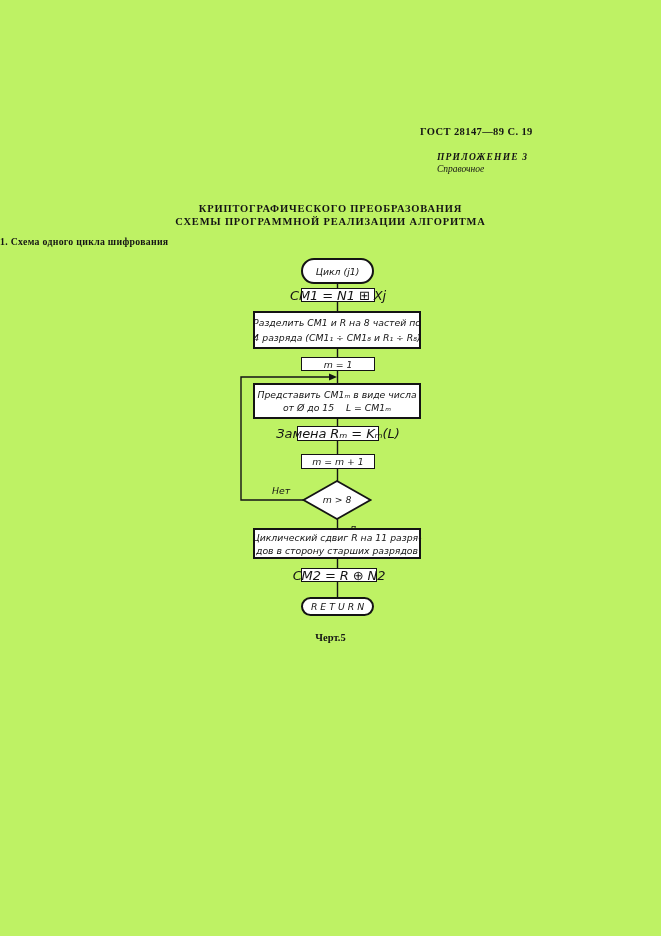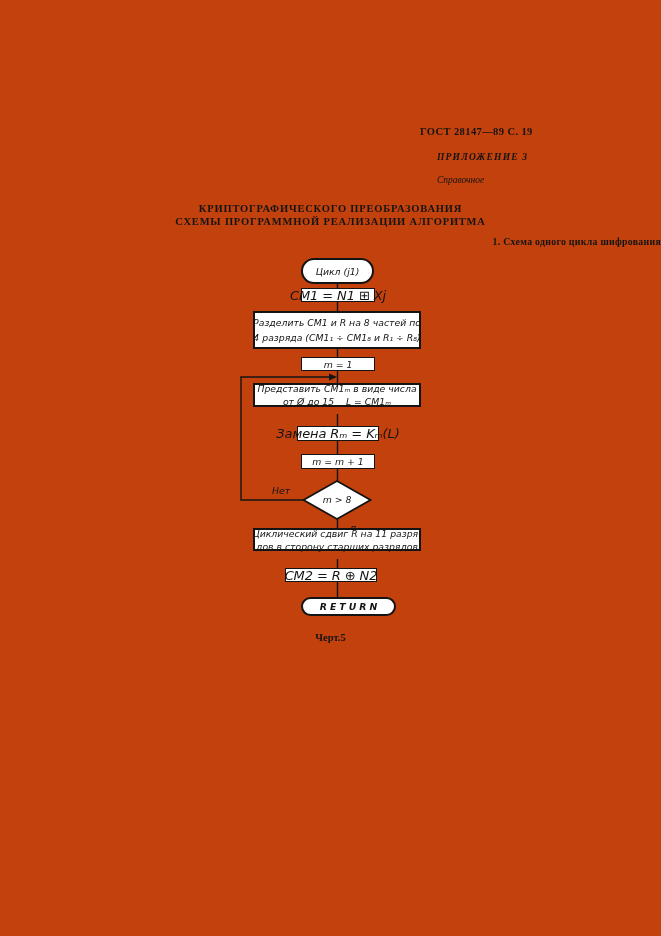--- a/index.html
+++ b/index.html
@@ -1,34 +1,34 @@
 <!DOCTYPE html>
 <html><head>
 <meta charset="utf-8">
 <style>
   html,body { margin:0; padding:0; background:#ffffff; }
   .page {
-    position:relative; width:661px; height:936px; background:#c2410c;
+    position:relative; width:661px; height:936px; background:#bef264;
     overflow:hidden; color:#141414;
     font-family:"Liberation Serif", serif;
   }
   
   .hdr-right {
     position:absolute; left:420px; top:126px;
     font:bold 10.5px "Liberation Serif", serif; letter-spacing:0.4px;
   }
   .appendix { position:absolute; left:437px; top:152px; }
   .appendix-title { font:bold italic 9.5px "Liberation Serif", serif; letter-spacing:1.2px; }
-  .appendix-sub { font:italic 9.5px "Liberation Serif", serif; margin-top:13px; }
+  .appendix-sub { font:italic 9.5px "Liberation Serif", serif; margin-top:2px; }
   .doc-title {
     position:absolute; left:0; top:203px; width:661px; text-align:center;
     font:bold 10.5px "Liberation Serif", serif; letter-spacing:0.8px; line-height:12.5px;
   }
   .section-heading {
-    position:absolute; left:0; top:236px; width:661px; text-align:right;
+    position:absolute; left:0; top:236px; width:661px; text-align:left;
     font:bold 9.8px "Liberation Serif", serif; letter-spacing:0.3px;
   }
   .fig-caption {
     position:absolute; left:0; top:632px; width:661px; text-align:center;
     font:bold 10.5px "Liberation Serif", serif;
   }
   
   .fc-svg { position:absolute; left:0; top:0; width:661px; height:936px; pointer-events:none; }
   .fc-node {
     position:absolute; box-sizing:border-box;
@@ -81,37 +81,37 @@
 
   <div class="fc-node op" style="left:301px; top:288px; width:74px; height:14px;">СМ1 = N1 ⊞ Xj</div>
 
   <div class="fc-node wide l15" style="left:253px; top:311px; width:168px; height:38px;">
     <div>Разделить СМ1 и R на 8 частей по</div>
     <div>4 разряда (СМ1₁ ÷ СМ1₈ и R₁ ÷ R₈)</div>
   </div>
 
   <div class="fc-node" style="left:301px; top:357px; width:74px; height:14px;font-style:italic;">m = 1</div>
 
-  <div class="fc-node wide l13" style="left:253px; top:383px; width:168px; height:24px;">
+  <div class="fc-node wide l13" style="left:253px; top:383px; width:168px; height:36px;">
     <div>Представить СМ1ₘ в виде числа</div>
     <div>от Ø до 15&nbsp;&nbsp;&nbsp;&nbsp;L = СМ1ₘ</div>
   </div>
 
   <div class="fc-node op" style="left:297px; top:426px; width:82px; height:15px;">Замена Rₘ = Kₘ(L)</div>
 
   <div class="fc-node" style="left:301px; top:454px; width:74px; height:15px;">m = m + 1</div>
 
   <div class="fc-decision-text">m &gt; 8</div>
   <div class="fc-label" style="left:272px; top:485px;">Нет</div>
   <div class="fc-label" style="left:349px; top:516px;margin-top:8px;">Да</div>
 
-  <div class="fc-node wide l13" style="left:253px; top:528px; width:168px; height:23px;">
+  <div class="fc-node wide l13" style="left:253px; top:528px; width:168px; height:31px;">
     <div>Циклический сдвиг R на 11 разря-</div>
     <div>дов в сторону старших разрядов</div>
   </div>
 
-  <div class="fc-node op" style="left:285px; top:568px; width:92px; height:14px;">СМ2 = R ⊕ N2</div>
+  <div class="fc-node op" style="left:301px; top:568px; width:76px; height:14px;">СМ2 = R ⊕ N2</div>
 
-  <div class="fc-node pill fc-return" style="left:301px; top:597px; width:95px; height:19px;font-weight:bold;">RETURN</div>
+  <div class="fc-node pill fc-return" style="left:301px; top:597px; width:73px; height:19px;">RETURN</div>
 
   <div class="fig-caption">Черт.5</div>
 
 </div>
 
 </body></html>

